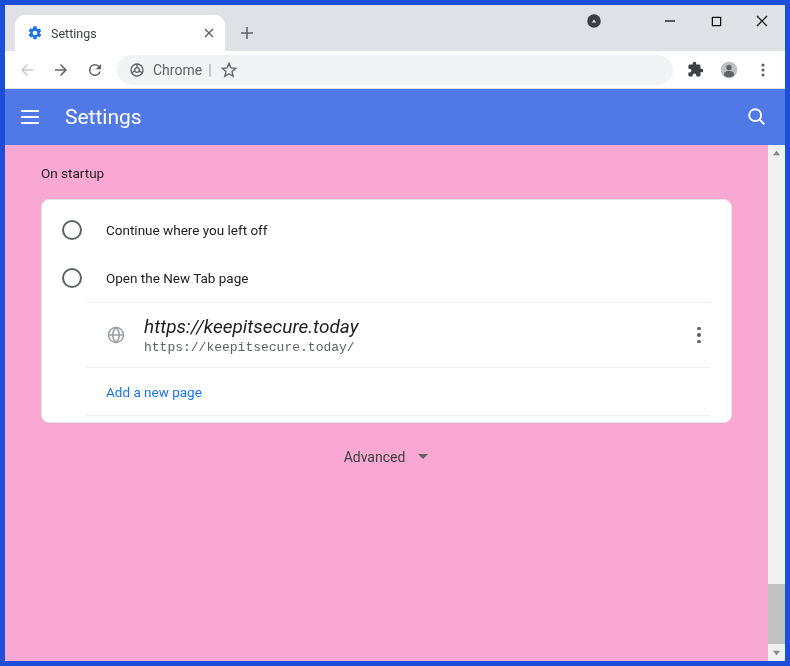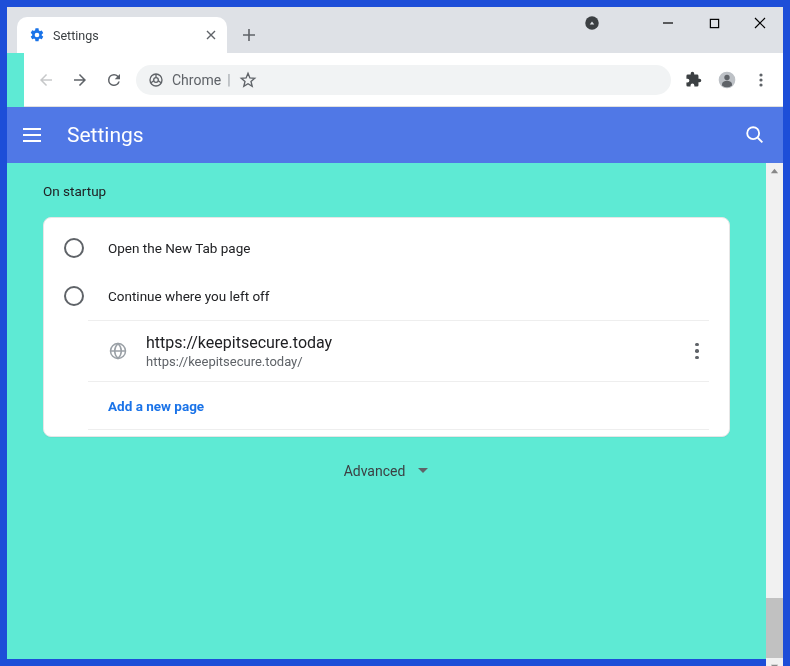--- a/index.html
+++ b/index.html
@@ -1,30 +1,30 @@
 <!DOCTYPE html>
 <html><head>
 <meta charset="utf-8">
 <style>
 * { margin: 0; padding: 0; box-sizing: border-box; font-family: 'Segoe UI', Roboto, Arial, sans-serif; }
 body { width: 790px; height: 666px; background: #fff; position: relative; overflow: hidden; }
-.window { width: 100%; height: 100%; border: 7px solid #1d4ed8; background: #5eead4; position: relative; }
+.window { width: 100%; height: 100%; border: 5px solid #1d4ed8; background: #f9a8d4; position: relative; }
 
 
 .titlebar { height: 46px; background: #dee1e6; display: flex; align-items: flex-end; position: relative; }
 .tab { background: #fff; height: 36px; margin-left: 10px; border-radius: 10px 10px 0 0; padding: 0 8px 0 12px; display: flex; align-items: center; gap: 8px; min-width: 210px; position: relative; }
 .tab .favicon { width: 16px; height: 16px; display: flex; align-items: center; justify-content: center; }
 .tab .title { font-size: 12.5px; color: #3c4043; flex: 1; }
 .tab .close { width: 16px; height: 16px; display: flex; align-items: center; justify-content: center; border-radius: 50%; cursor: pointer; }
 .newtab { width: 28px; height: 28px; display: flex; align-items: center; justify-content: center; margin-left: 8px; margin-bottom: 4px; border-radius: 50%; cursor: pointer; }
 .win-controls { position: absolute; right: 0; top: 0; display: flex; height: 32px; }
 .win-btn { width: 46px; height: 32px; display: flex; align-items: center; justify-content: center; cursor: pointer; }
 
 
-.addrbar { height: 54px; background: #fff; display: flex; align-items: center; padding: 0 6px; gap: 2px; border-bottom: 1px solid #e0e0e0; margin-left: 17px; }
+.addrbar { height: 38px; background: #fff; display: flex; align-items: center; padding: 0 6px; gap: 2px; border-bottom: 1px solid #e0e0e0; }
 .nav-btn { width: 32px; height: 32px; display: flex; align-items: center; justify-content: center; border-radius: 50%; cursor: pointer; }
 .nav-btn.disabled { opacity: 0.35; cursor: default; }
 .omnibox { flex: 1; height: 30px; background: #f1f3f4; border-radius: 15px; display: flex; align-items: center; padding: 0 12px; gap: 8px; margin: 0 4px; }
 .omnibox .scheme { font-size: 14px; color: #5f6368; display: flex; align-items: center; gap: 6px; }
 .omnibox .scheme .divider { color: #9aa0a6; }
 .omnibox .url { font-size: 14px; color: #202124; flex: 1; }
 .omnibox .star { width: 18px; height: 18px; display: flex; align-items: center; justify-content: center; }
 .action-btn { width: 32px; height: 32px; display: flex; align-items: center; justify-content: center; border-radius: 50%; cursor: pointer; }
 
 
@@ -47,25 +47,25 @@
 .section-label { font-size: 13.5px; color: #202124; padding: 0 36px; margin-bottom: 18px; }
 .card { background: #fff; border: 1px solid #e6e6e6; border-radius: 8px; margin: 0 36px; padding: 6px 0; box-shadow: 0 1px 1px rgba(0,0,0,0.03); }
 .opt-row { display: flex; align-items: center; padding: 14px 20px; gap: 24px; }
 .radio { width: 20px; height: 20px; border: 2px solid #5f6368; border-radius: 50%; display: flex; align-items: center; justify-content: center; flex-shrink: 0; }
 .radio.checked { border-color: #1a73e8; }
 .radio.checked::after { content: ''; width: 10px; height: 10px; background: #1a73e8; border-radius: 50%; }
 .opt-label { font-size: 13.5px; color: #202124; }
 .page-row-inner { margin-left: 44px; border-top: 1px solid #eee; padding-top: 12px; margin-right: 20px;}
 .globe { width: 20px; height: 20px; flex-shrink: 0; }
 .page-info { flex: 1; }
-.page-title { font-size: 16px; color: #202124; }
-.page-url { font-size: 13px; color: #5f6368; margin-top: 2px; }
+.page-title { font-size: 19px; color: #202124; font-style: italic; }
+.page-url { font-size: 13px; color: #5f6368; margin-top: 2px; font-family: Liberation Mono, monospace; }
 .more-btn { width: 24px; height: 24px; display: flex; flex-direction: column; align-items: center; justify-content: center; gap: 3px; cursor: pointer; }
 .more-btn span { width: 3.5px; height: 3.5px; background: #5f6368; border-radius: 50%; }
-.link-text { font-size: 13.5px; color: #1a73e8; cursor: pointer; font-weight: bold; }
+.link-text { font-size: 13.5px; color: #1a73e8; cursor: pointer; }
 
 .advanced { display: flex; align-items: center; justify-content: center; gap: 12px; padding: 26px 0; }
 .advanced-label { font-size: 14px; color: #3c4043; text-align: right; }
 
 svg { display: block; }
 </style>
 </head>
 <body>
 
 <div class="window">
@@ -183,25 +183,25 @@
         </svg>
     </div>
   </div>
 
   <div class="content-wrap">
     <div class="content">
       <div class="section-label">On startup</div>
       <div class="card">
         <div class="opt-row">
           <div class="radio"></div>
-          <div class="opt-label">Open the New Tab page</div>
+          <div class="opt-label">Continue where you left off</div>
         </div>
         <div class="opt-row">
           <div class="radio"></div>
-          <div class="opt-label">Continue where you left off</div>
+          <div class="opt-label">Open the New Tab page</div>
         </div>
         <div class="page-row-inner">
           <div style="display:flex;align-items:center;gap:18px;padding:0 0 12px 20px;border-bottom:1px solid #eee;">
             <span class="globe">
               <svg width="20" height="20" viewBox="0 0 24 24">
                   <circle cx="12" cy="12" r="9" fill="none" stroke="#9aa0a6" stroke-width="1.8"></circle>
                   <path fill="none" stroke="#9aa0a6" stroke-width="1.8" d="M3 12h18M12 3c2.5 2.5 4 5.5 4 9s-1.5 6.5-4 9c-2.5-2.5-4-5.5-4-9s1.5-6.5 4-9z"></path>
                 </svg>
             </span>
             <div class="page-info">

